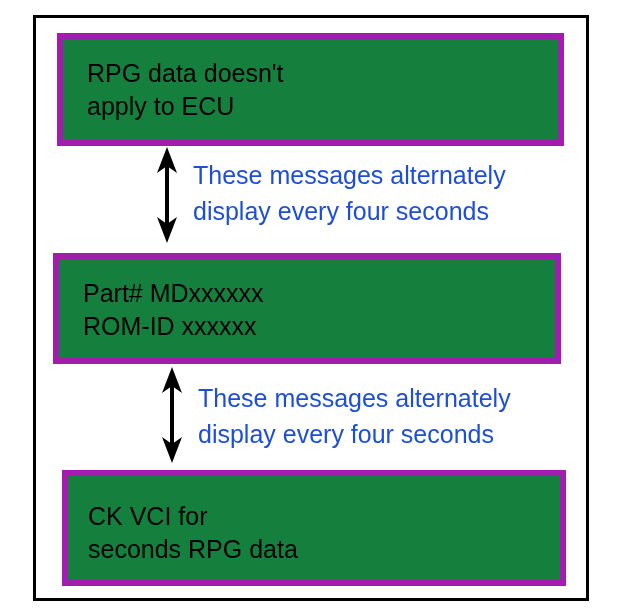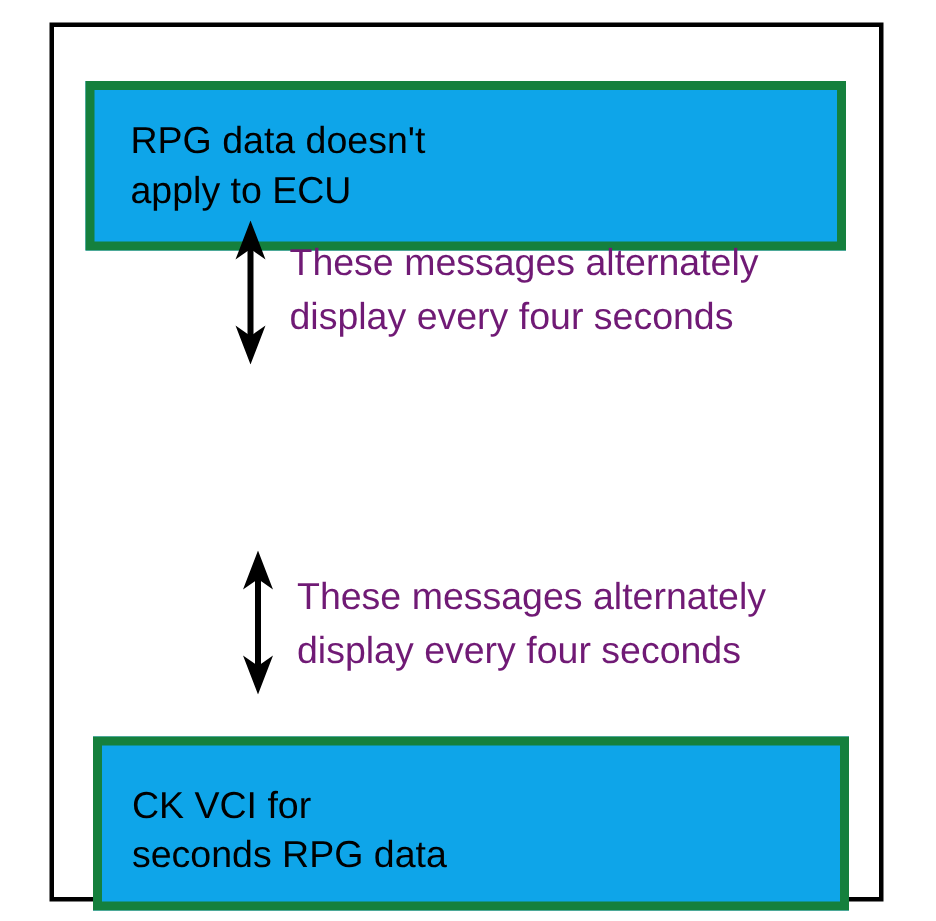--- a/index.html
+++ b/index.html
@@ -21,24 +21,23 @@
     left: 33px;
     top: 15px;
     width: 556px;
     height: 586px;
     border: 3px solid #000000;
     box-sizing: border-box;
   }
   
   .msg-box {
     position: absolute;
-    border: 6px solid #15803d;
-    background: #0ea5e9;
+    border: 6px solid #a21caf;
+    background: #15803d;
     box-sizing: border-box;
-    margin-top: 21px;
   }
   #box-1 {
     left: 57px;
     top: 33px;
     width: 507px;
     height: 113px;
   }
   #box-2 {
     left: 53px;
     top: 253px;
@@ -74,21 +73,21 @@
   .arrow-svg {
     position: absolute;
     left: 0;
     top: 0;
   }
   
   .annotation {
     position: absolute;
     font-size: 25px;
     line-height: 36px;
-    color: #701a75;
+    color: #1d4ed8;
     white-space: pre;
   }
   #annotation-1 {
     left: 193px;
     top: 157px;
   }
   #annotation-2 {
     left: 198px;
     top: 380px;
   }
@@ -108,20 +107,24 @@
   <div class="arrow-group" id="arrow-group-1">
     <svg class="arrow-svg" width="32" height="96" viewBox="0 0 32 96">
       <line x1="15" y1="8" x2="15" y2="88" stroke="#000000" stroke-width="4"></line>
       <polygon points="15,0 25,26 15,19 5,26" fill="#000000"></polygon>
       <polygon points="15,96 5,70 15,77 25,70" fill="#000000"></polygon>
     </svg>
   </div>
   <div class="annotation" id="annotation-1">These messages alternately
 display every four seconds</div>
 
+  <div class="msg-box" id="box-2">
+    <div class="msg-box-text">Part# MDxxxxxx
+ROM-ID xxxxxx</div>
+  </div>
 
   <div class="arrow-group" id="arrow-group-2">
     <svg class="arrow-svg" width="32" height="96" viewBox="0 0 32 96">
       <line x1="15" y1="8" x2="15" y2="88" stroke="#000000" stroke-width="4"></line>
       <polygon points="15,0 25,26 15,19 5,26" fill="#000000"></polygon>
       <polygon points="15,96 5,70 15,77 25,70" fill="#000000"></polygon>
     </svg>
   </div>
   <div class="annotation" id="annotation-2">These messages alternately
 display every four seconds</div>

